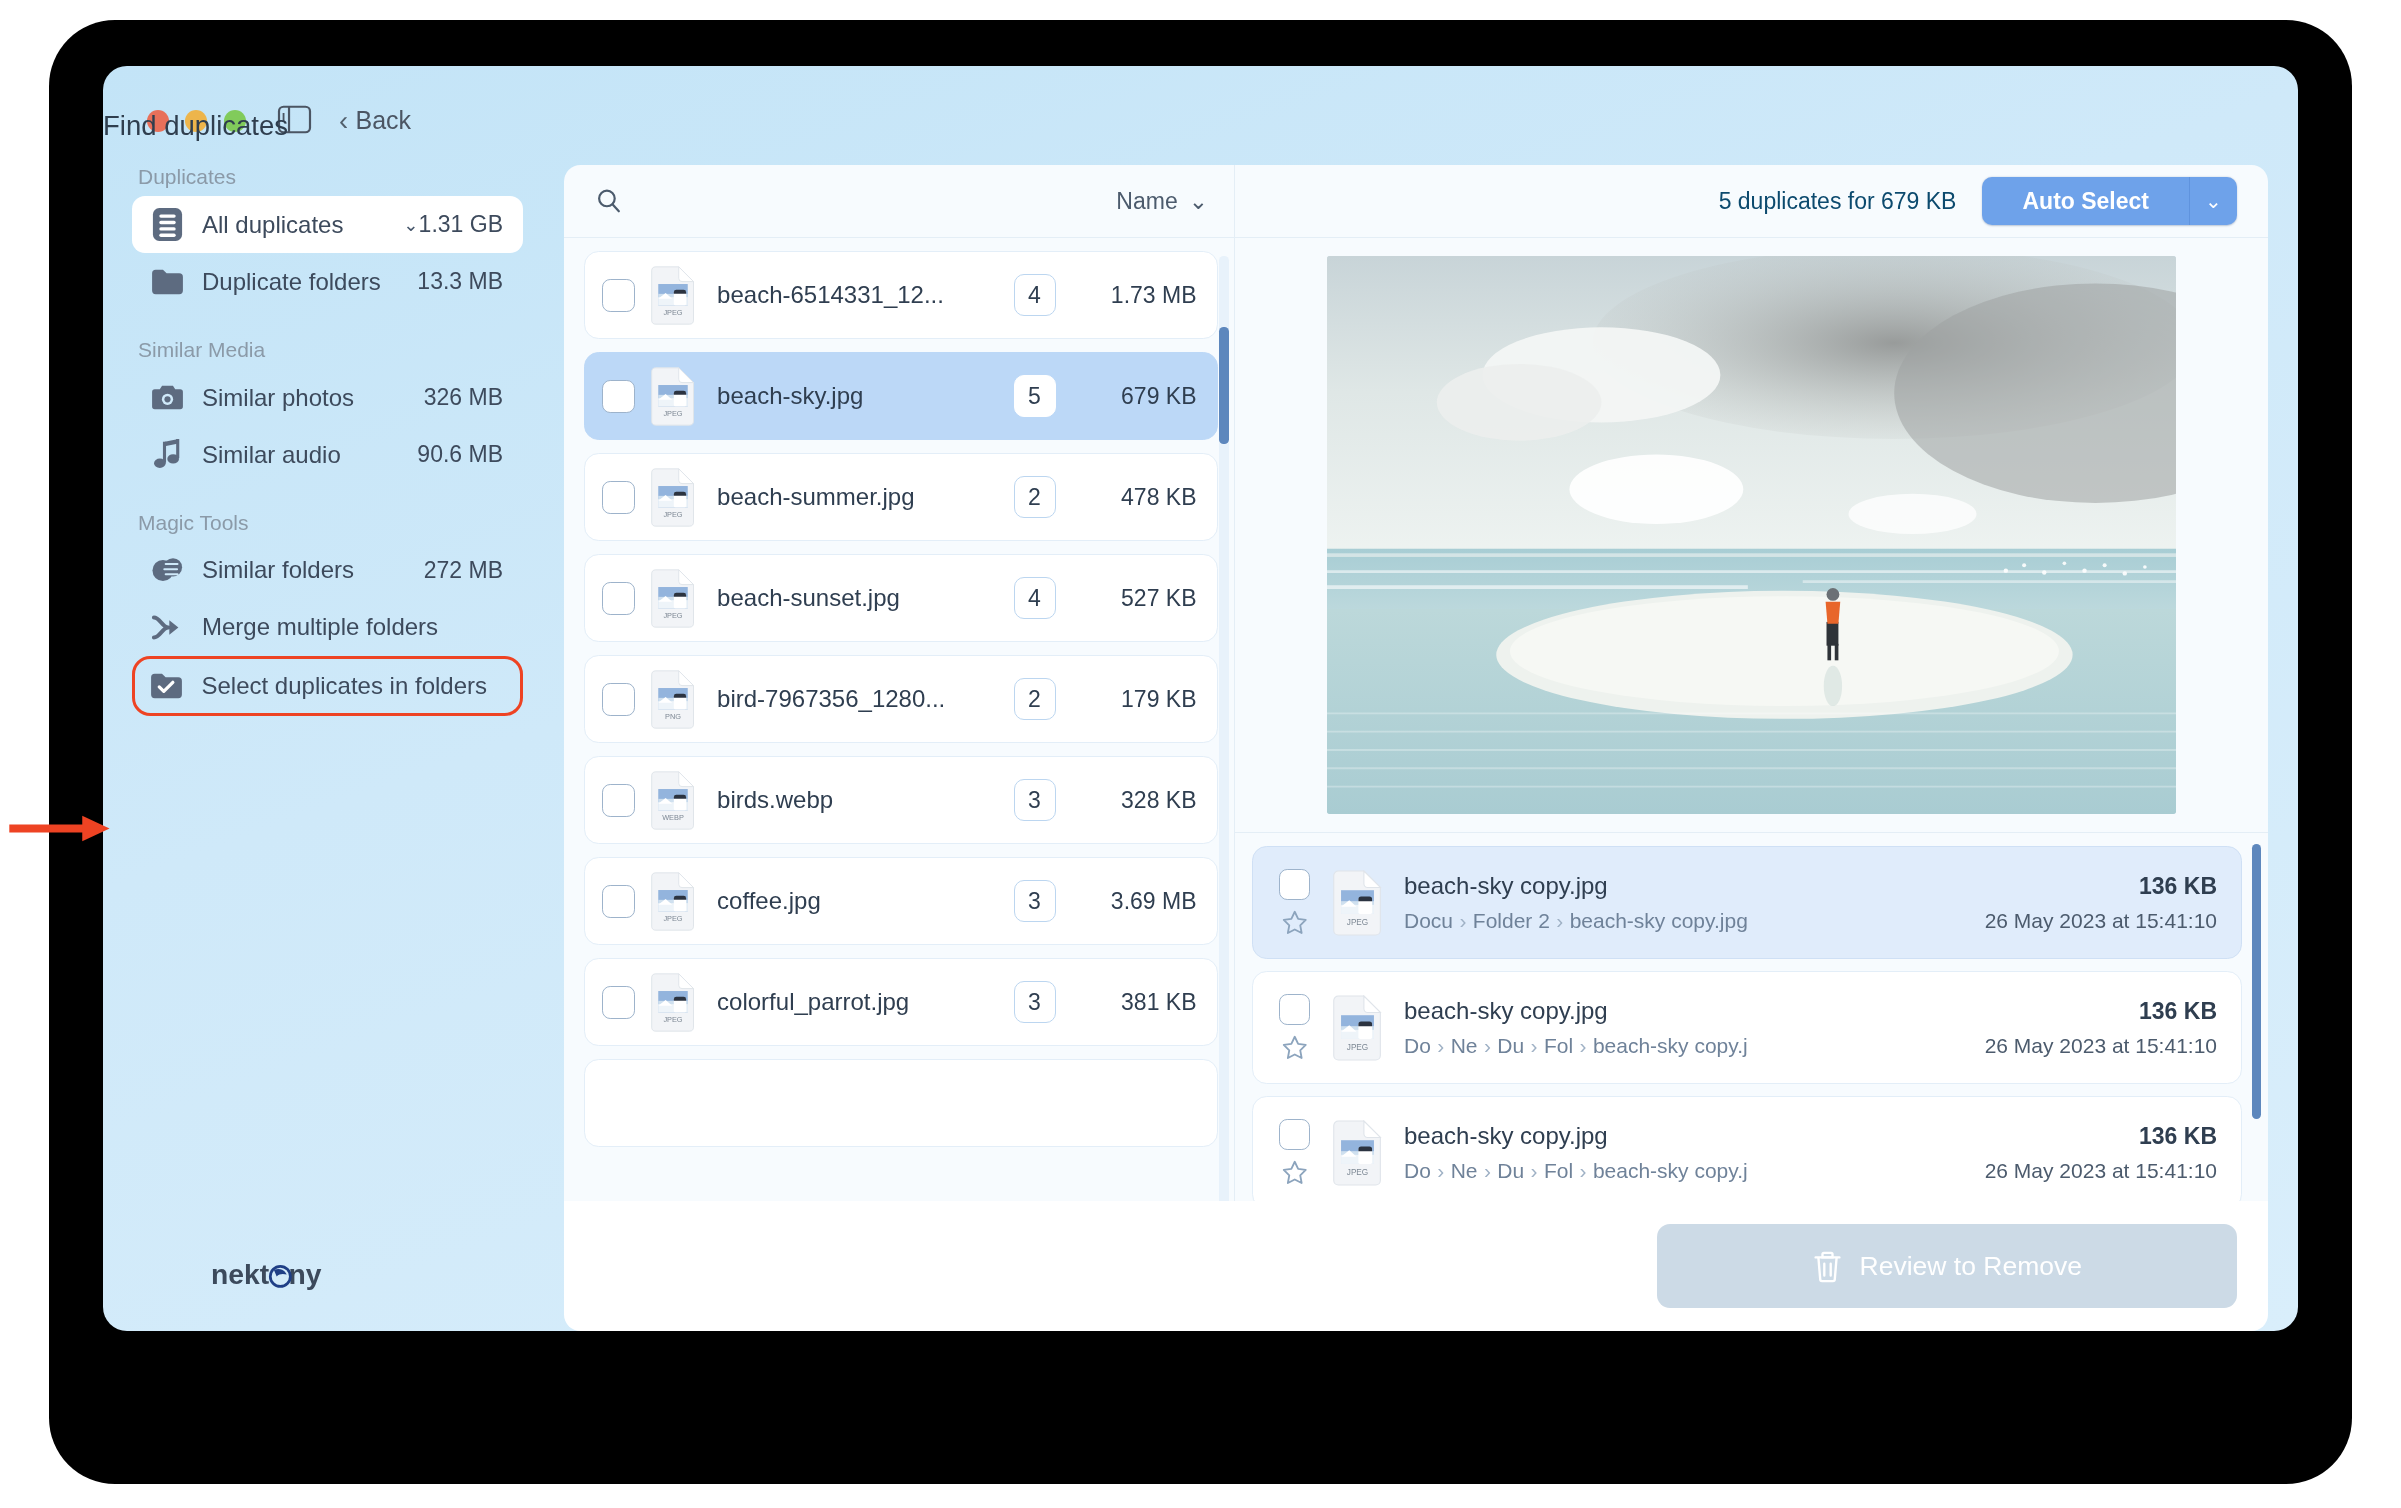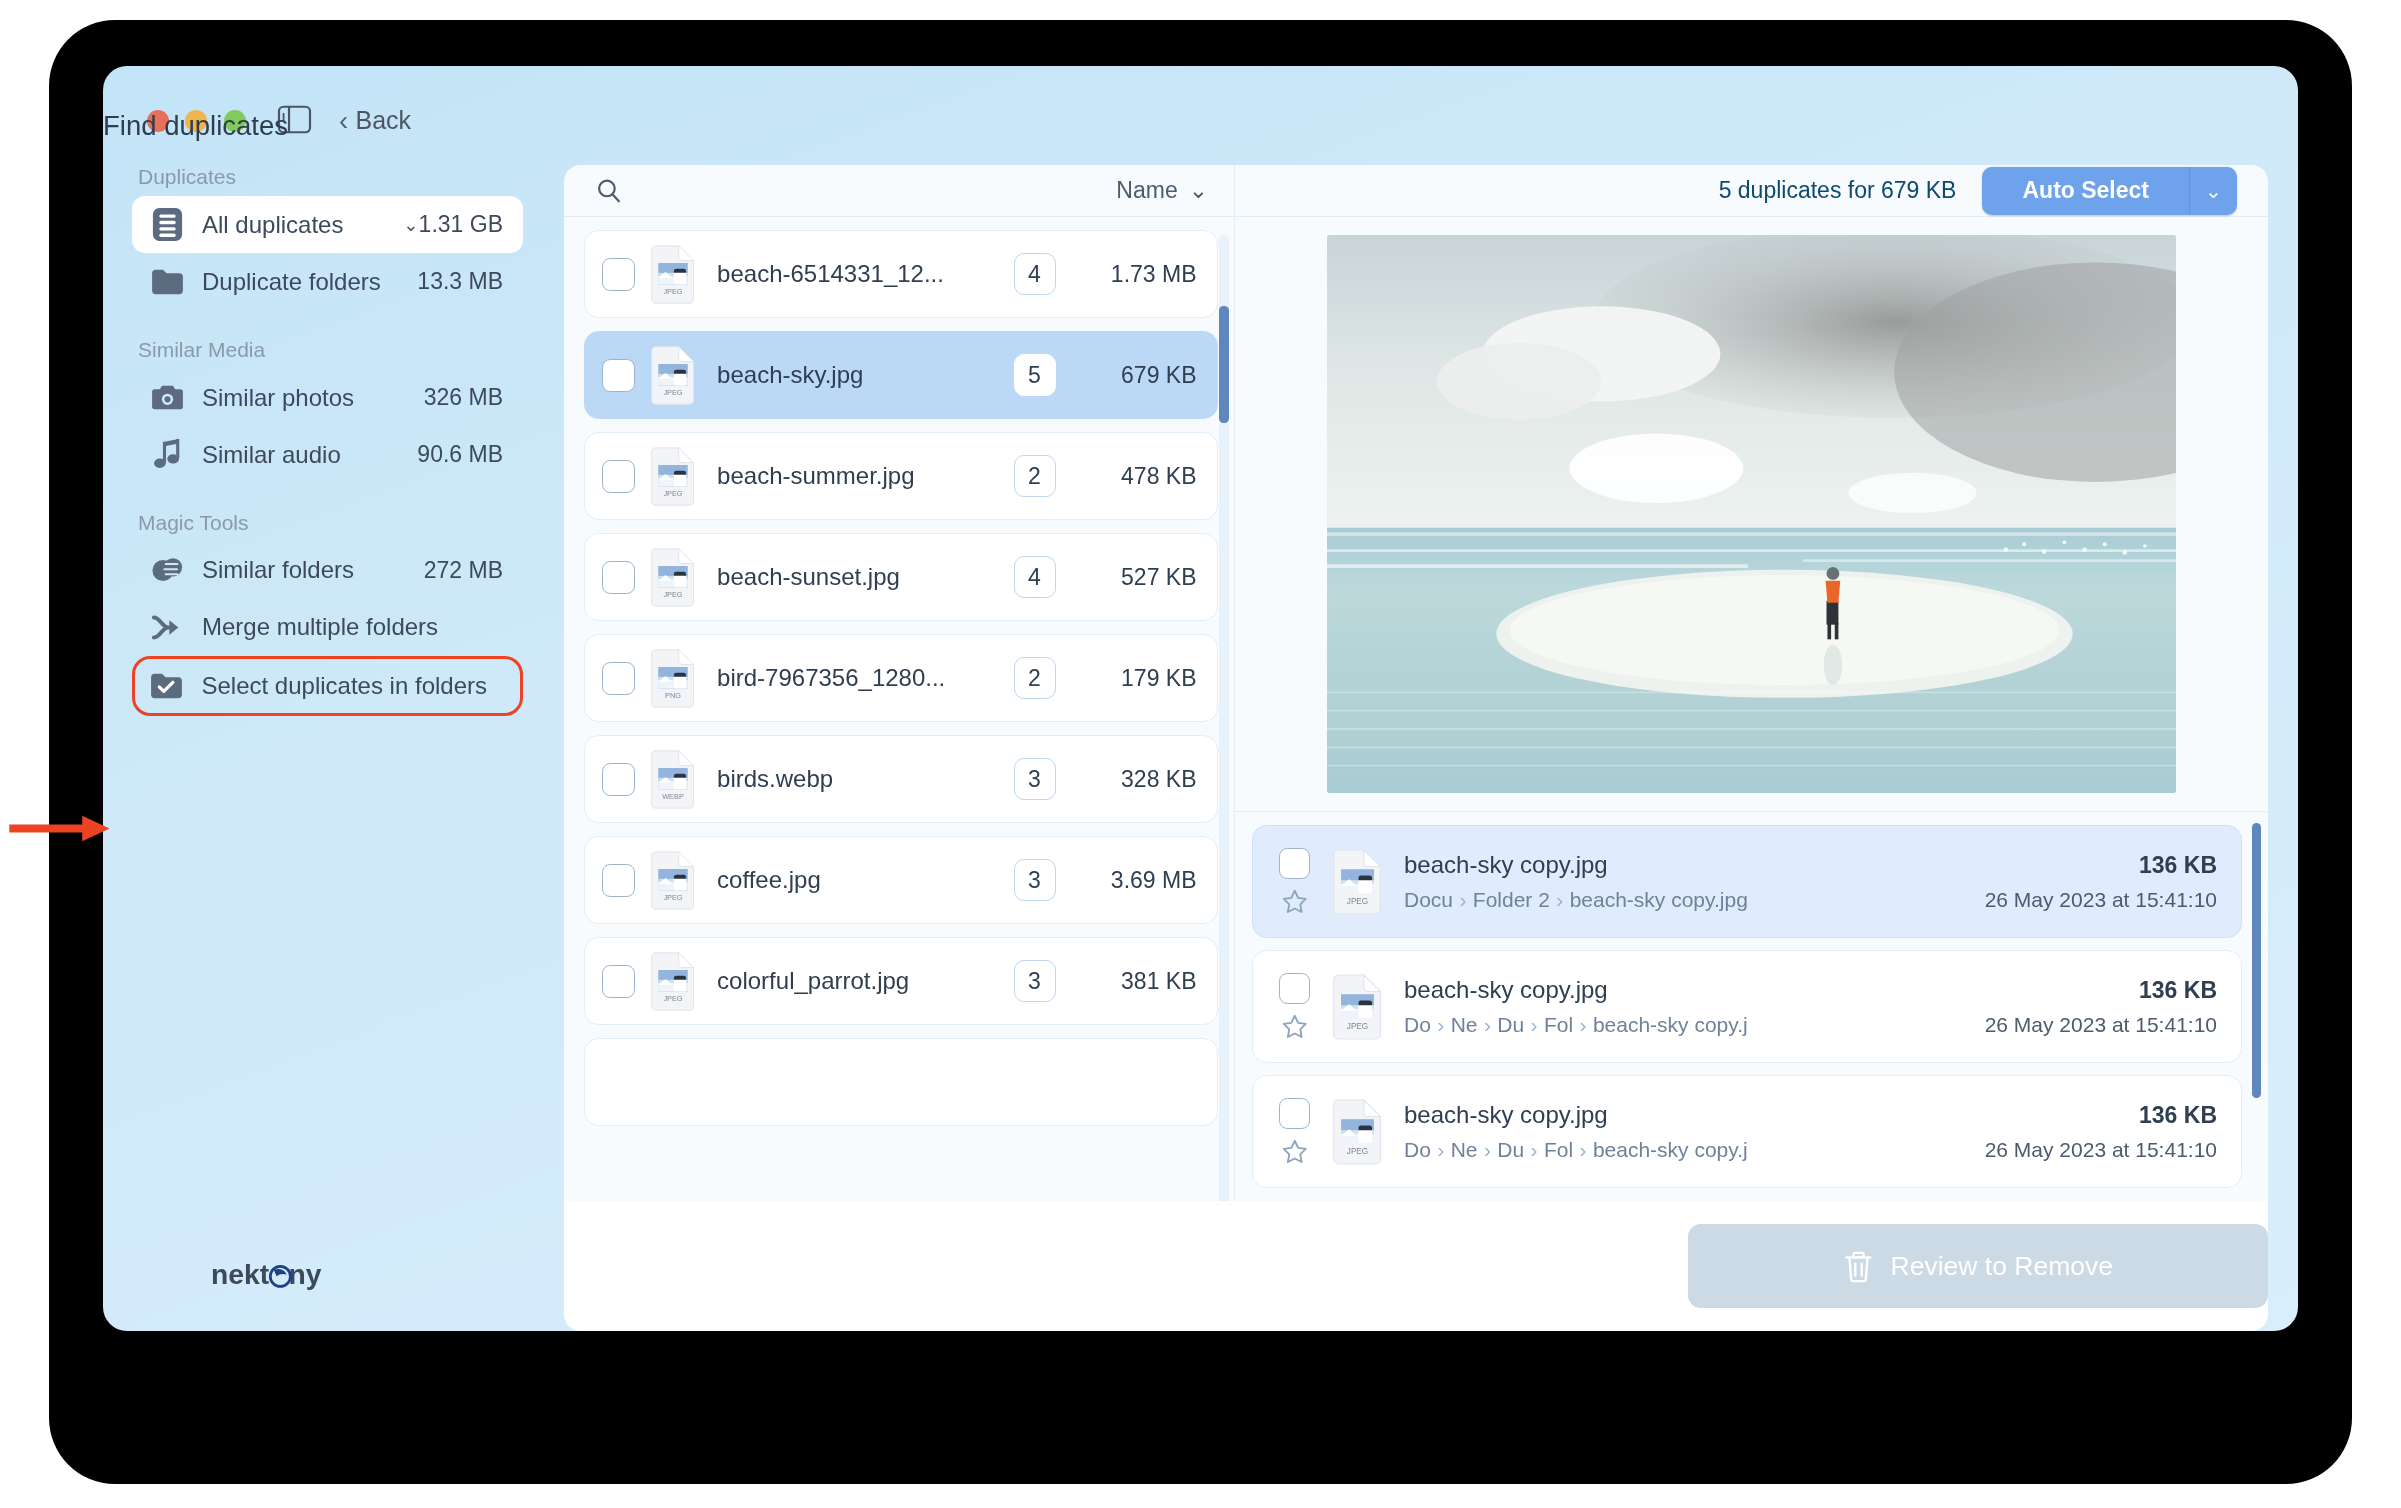--- a/index.html
+++ b/index.html
@@ -123,21 +123,21 @@
     position: absolute; left: 461px; top: 99px;
     width: 1704px; height: 1135px;
     background: #f7fbfe;
     border-radius: 16.5px;
     overflow: hidden;
     display: flex; flex-direction: column;
   }
 
   
   #toolbar {
-    height: 52px; flex: 0 0 auto;
+    height: 73px; flex: 0 0 auto;
     display: flex; align-items: stretch;
     border-bottom: 1.8px solid #e4eef6;
   }
   #search-zone {
     width: 671px; flex: 0 0 auto;
     display: flex; align-items: center;
     padding: 0 26px 0 31px;
     border-right: 1.8px solid #e4eef6;
     gap: 13px;
   }
@@ -311,20 +311,21 @@
     background: #5d87bd; border-radius: 4.6px;
   }
 
   
   #footer {
     position: absolute; left: 461px; bottom: 0;
     width: 1704px; height: 130px;
     background: #ffffff;
     border-bottom-left-radius: 16.5px; border-bottom-right-radius: 16.5px;
     display: flex; align-items: center; justify-content: flex-end;
+    padding-right: 31px;
   }
   #review-remove {
     display: flex; align-items: center; justify-content: center; gap: 16.5px;
     width: 580px; height: 84px;
     border-radius: 13px;
     background: #ccdae6;
     color: #ffffff; font-size: 26.5px;
   }
 
   

